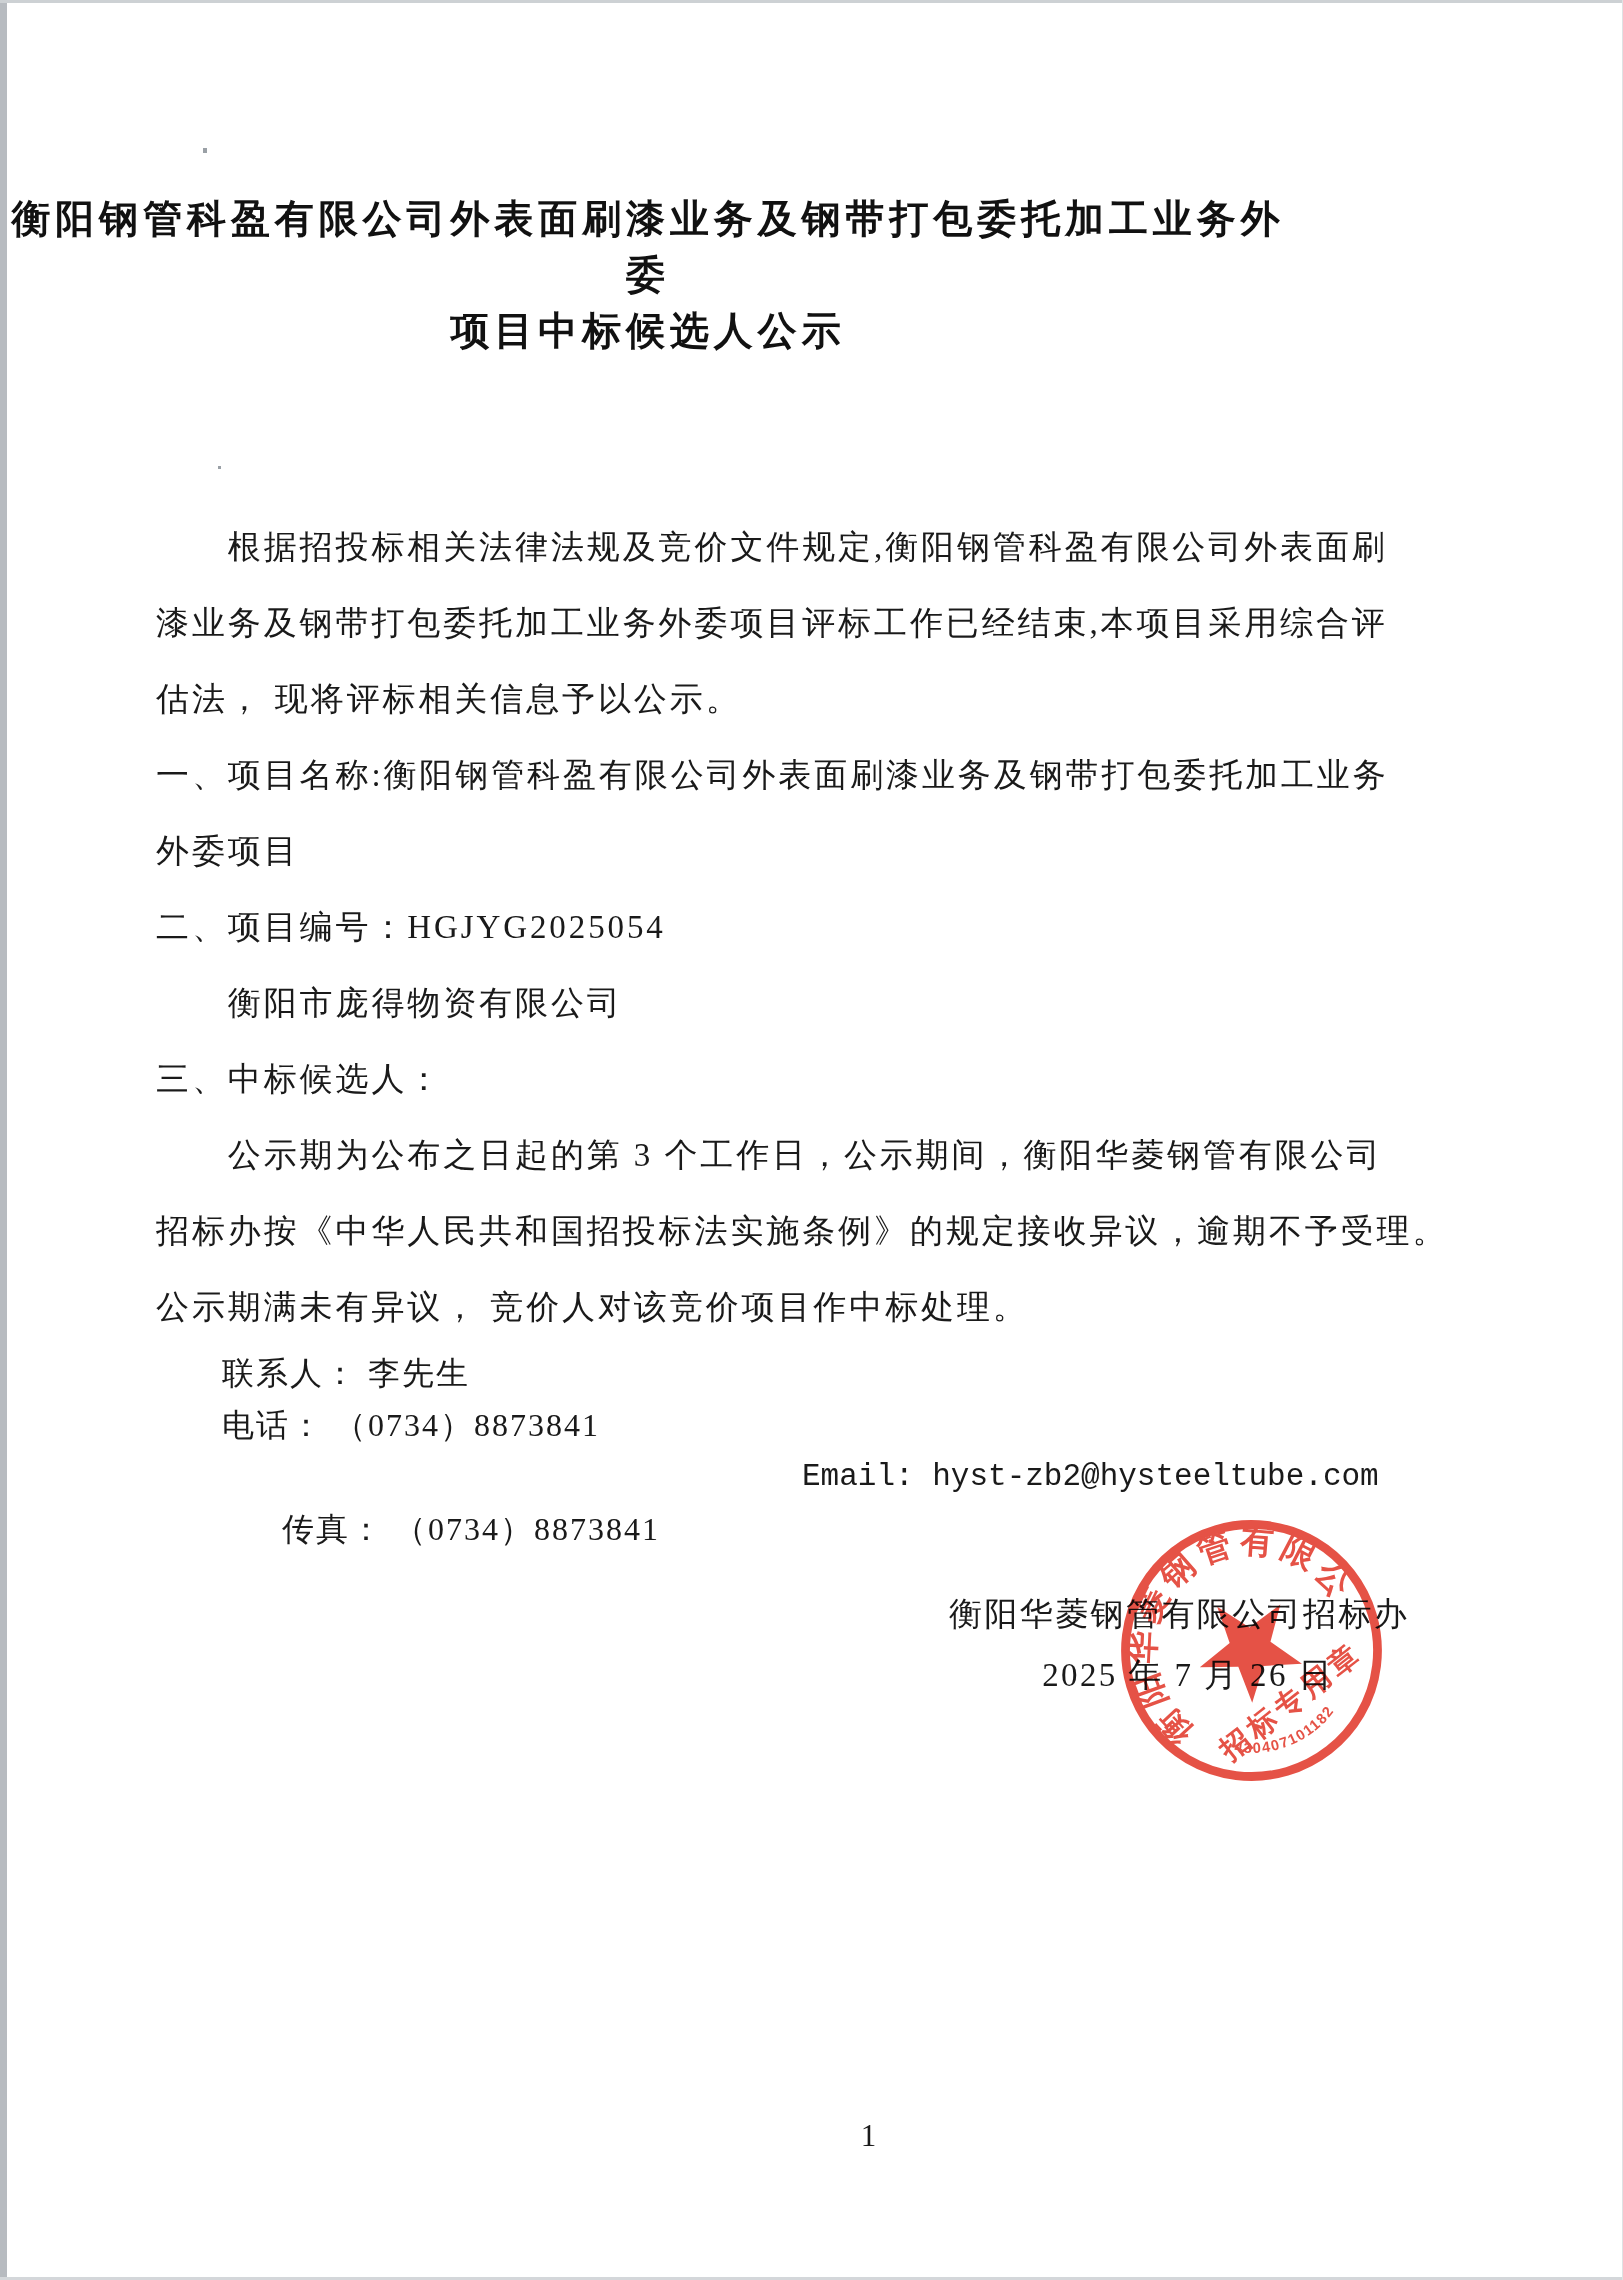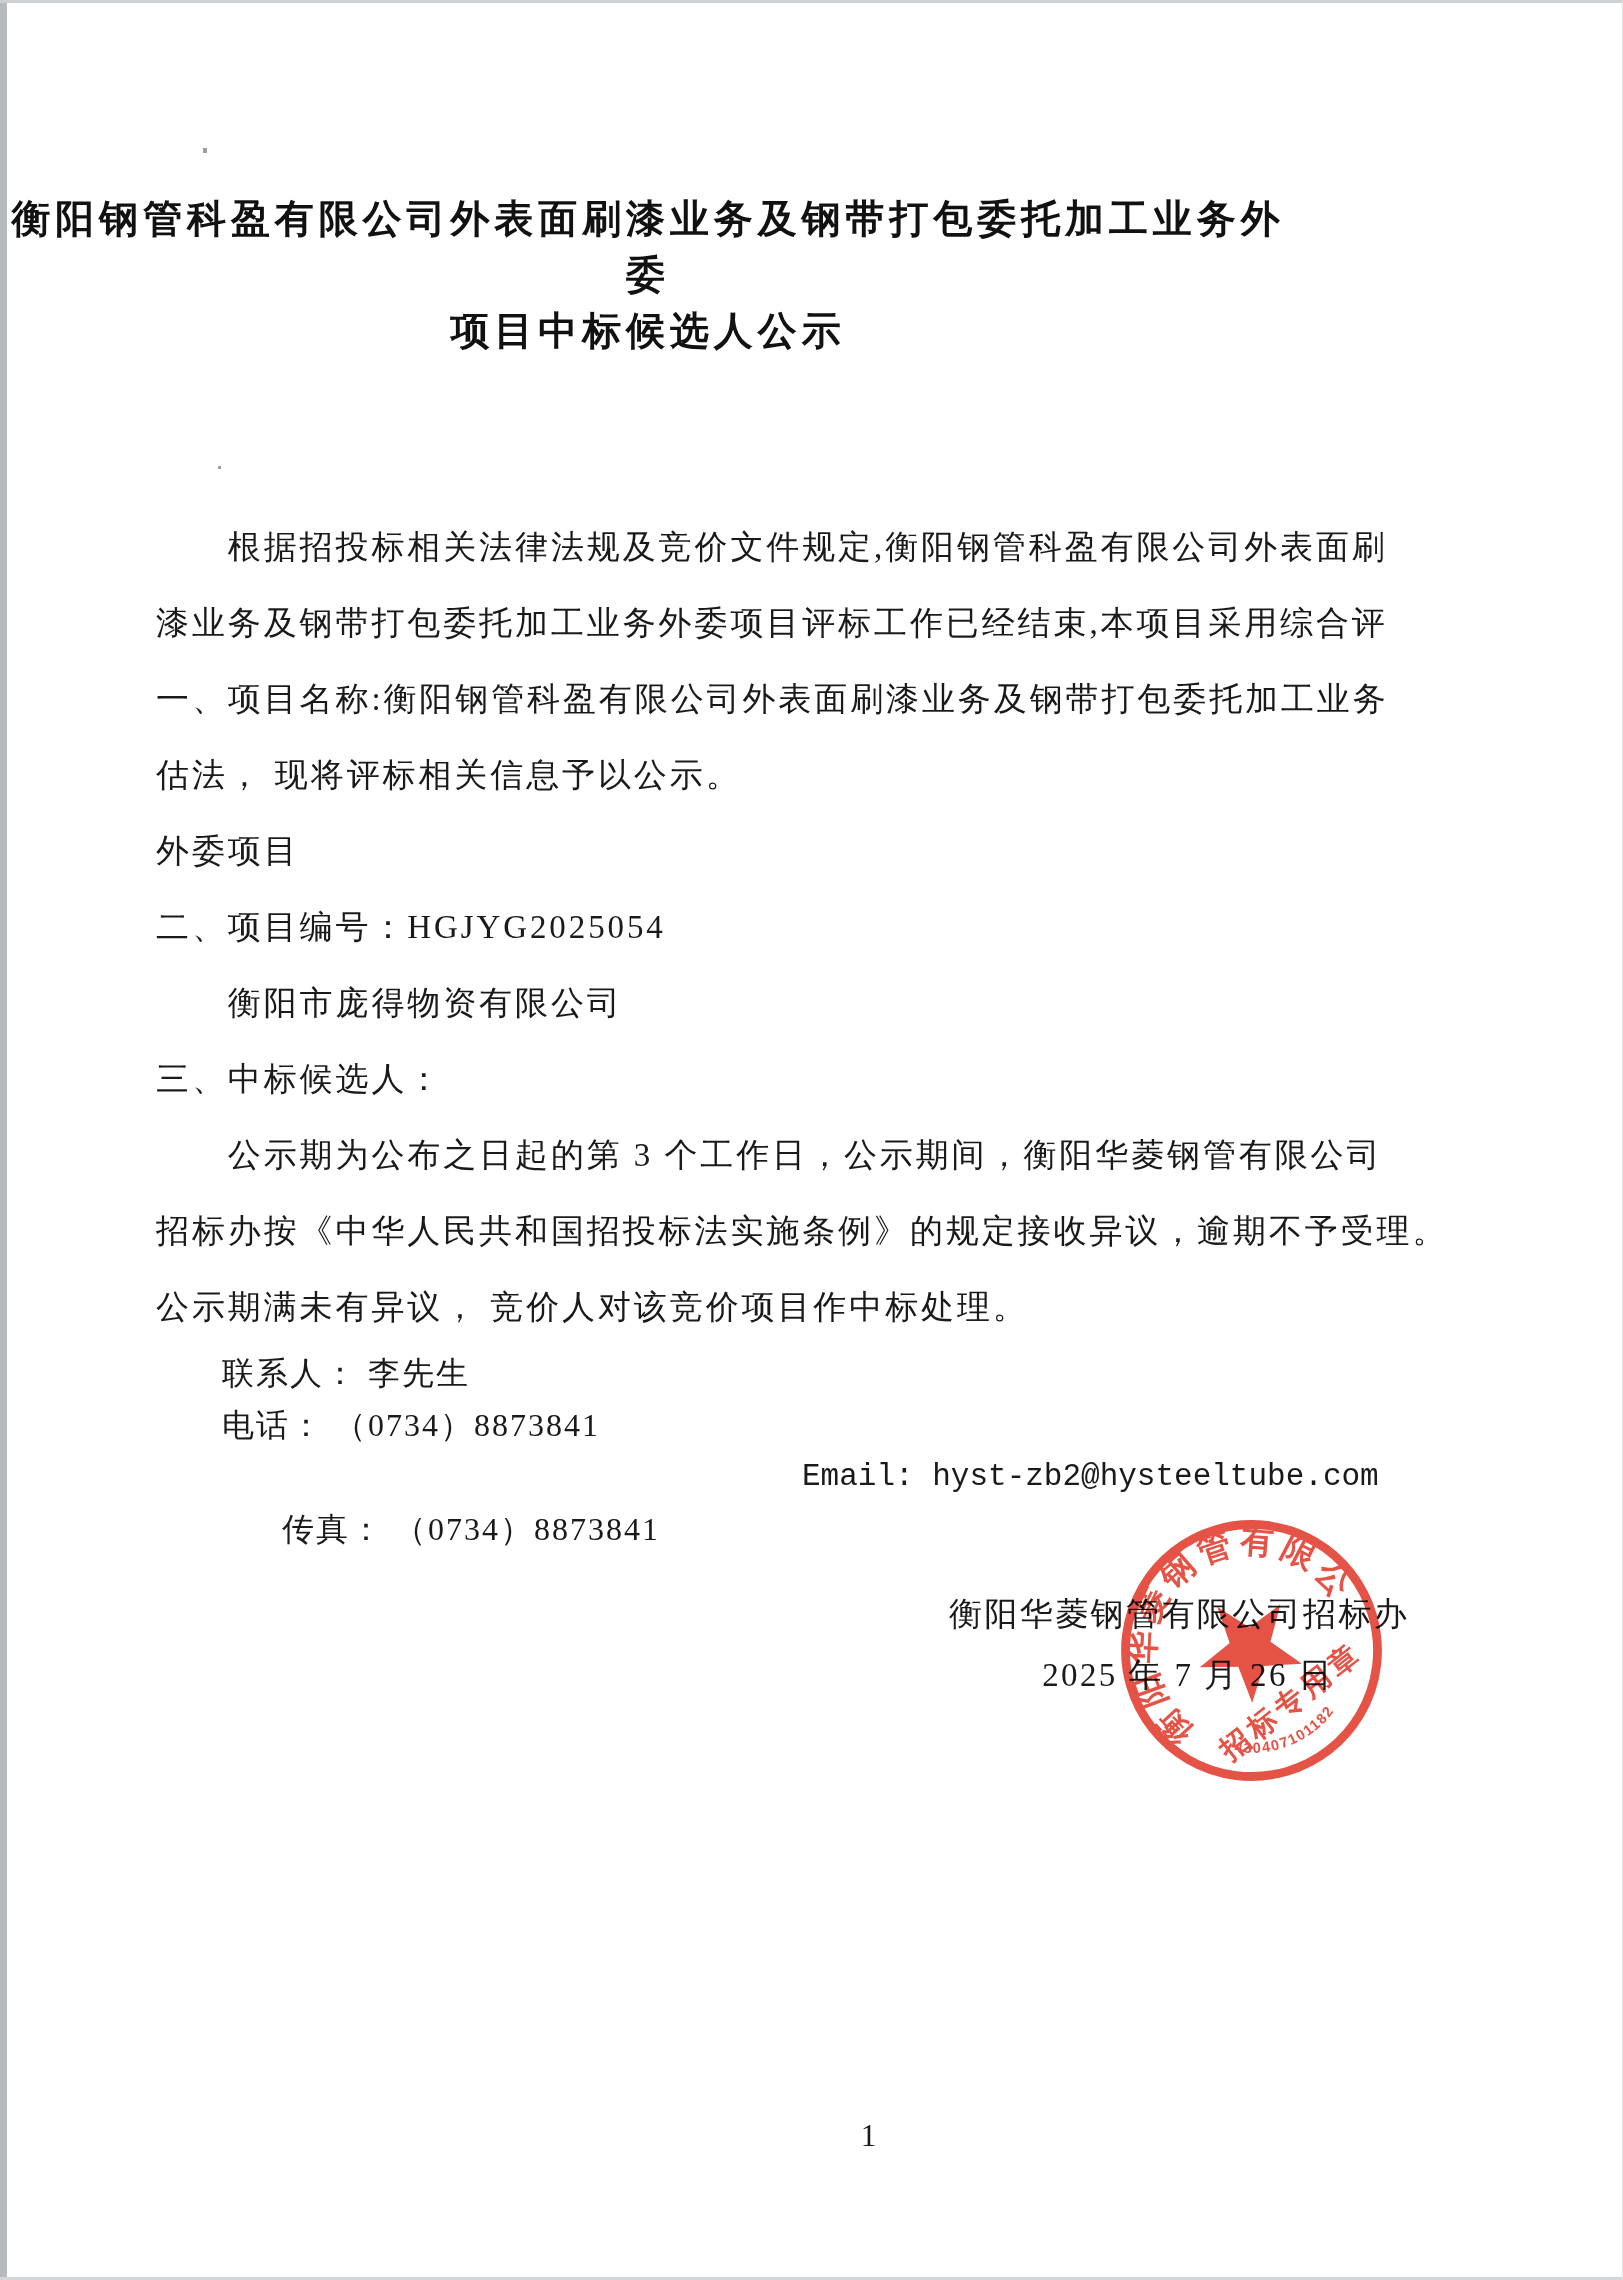--- a/index.html
+++ b/index.html
@@ -78,22 +78,22 @@
   <div class="speck speck2"></div>
 
   <div class="doc-title">
     <div>衡阳钢管科盈有限公司外表面刷漆业务及钢带打包委托加工业务外委</div>
     <div>项目中标候选人公示</div>
   </div>
 
   <div class="body-text">
       <div class="body-line">　　根据招投标相关法律法规及竞价文件规定,衡阳钢管科盈有限公司外表面刷</div>
       <div class="body-line">漆业务及钢带打包委托加工业务外委项目评标工作已经结束,本项目采用综合评</div>
+      <div class="body-line">估法， 现将评标相关信息予以公示。</div>
       <div class="body-line">一、项目名称:衡阳钢管科盈有限公司外表面刷漆业务及钢带打包委托加工业务</div>
-      <div class="body-line">估法， 现将评标相关信息予以公示。</div>
       <div class="body-line">外委项目</div>
       <div class="body-line">二、项目编号：HGJYG2025054</div>
       <div class="body-line">　　衡阳市庞得物资有限公司</div>
       <div class="body-line">三、中标候选人：</div>
       <div class="body-line">　　公示期为公布之日起的第 3 个工作日，公示期间，衡阳华菱钢管有限公司</div>
       <div class="body-line">招标办按《中华人民共和国招投标法实施条例》的规定接收异议，逾期不予受理。</div>
       <div class="body-line">公示期满未有异议， 竞价人对该竞价项目作中标处理。</div>
     </div>
 
   <div class="contact">

